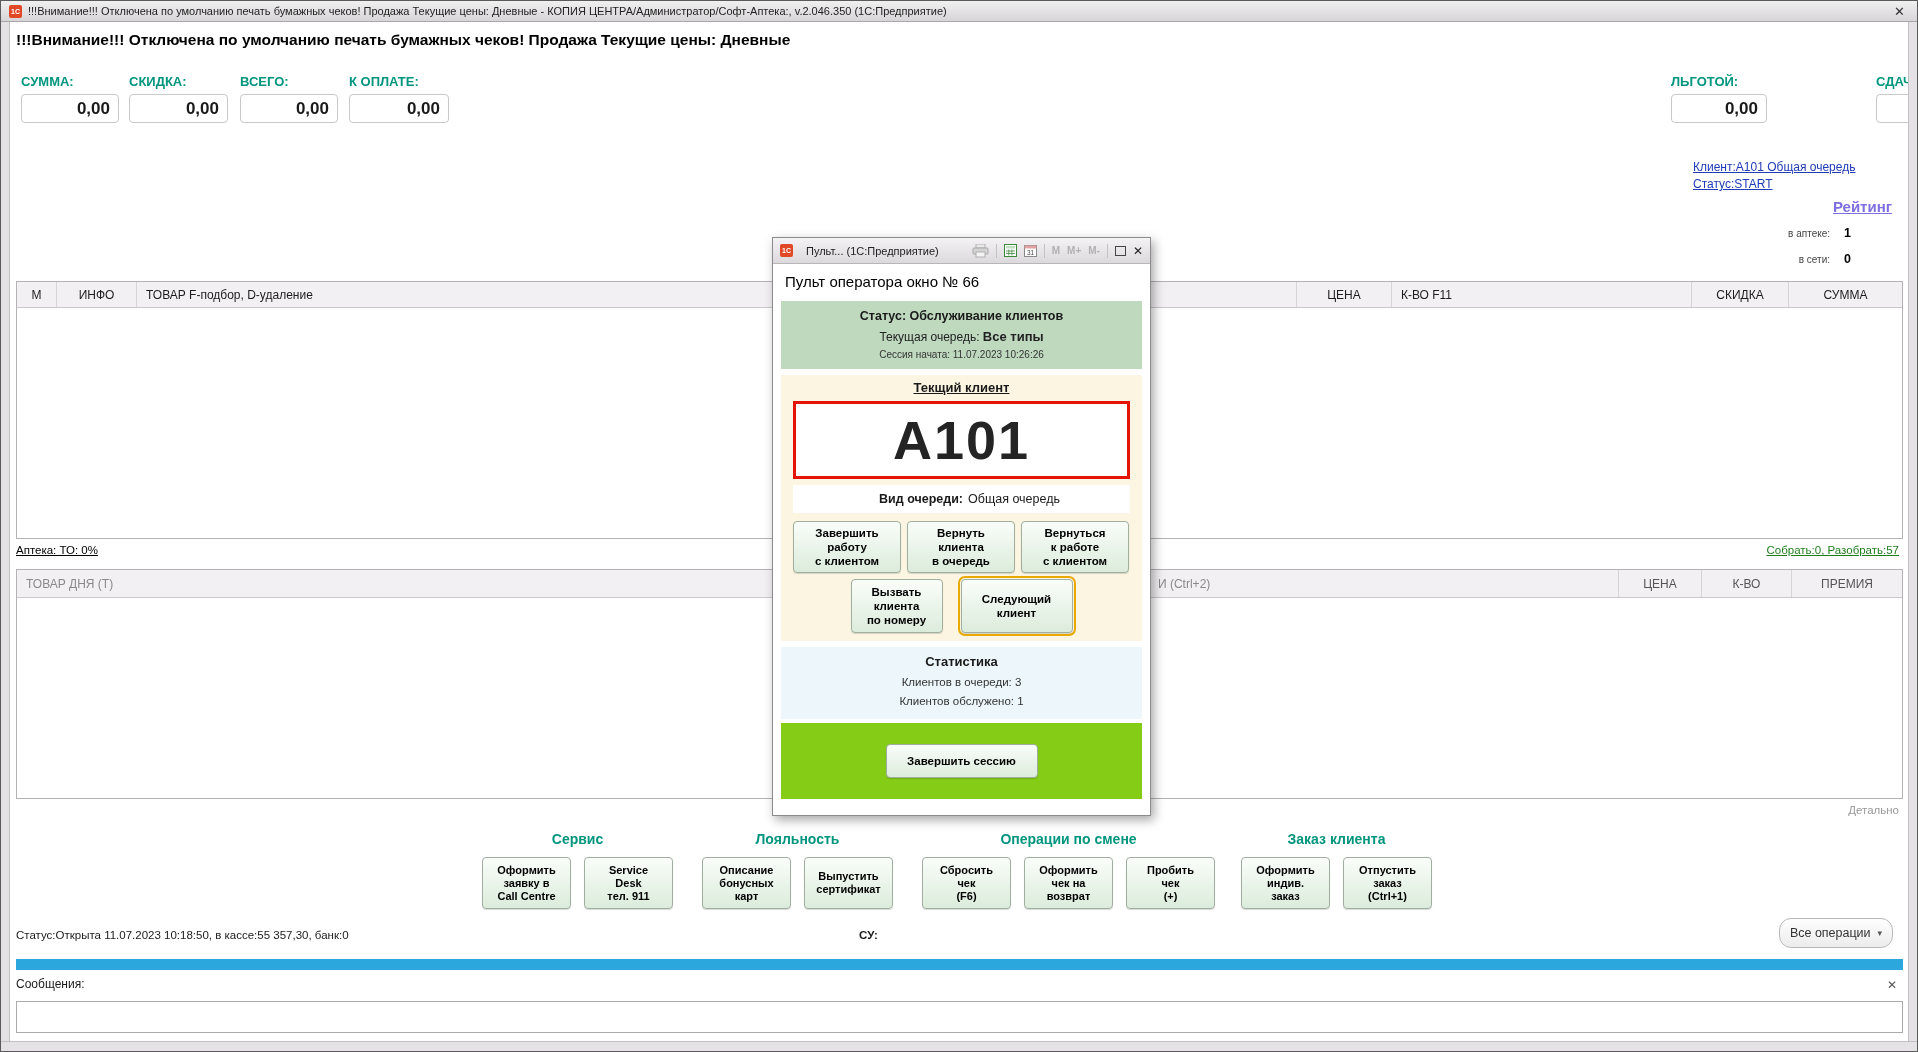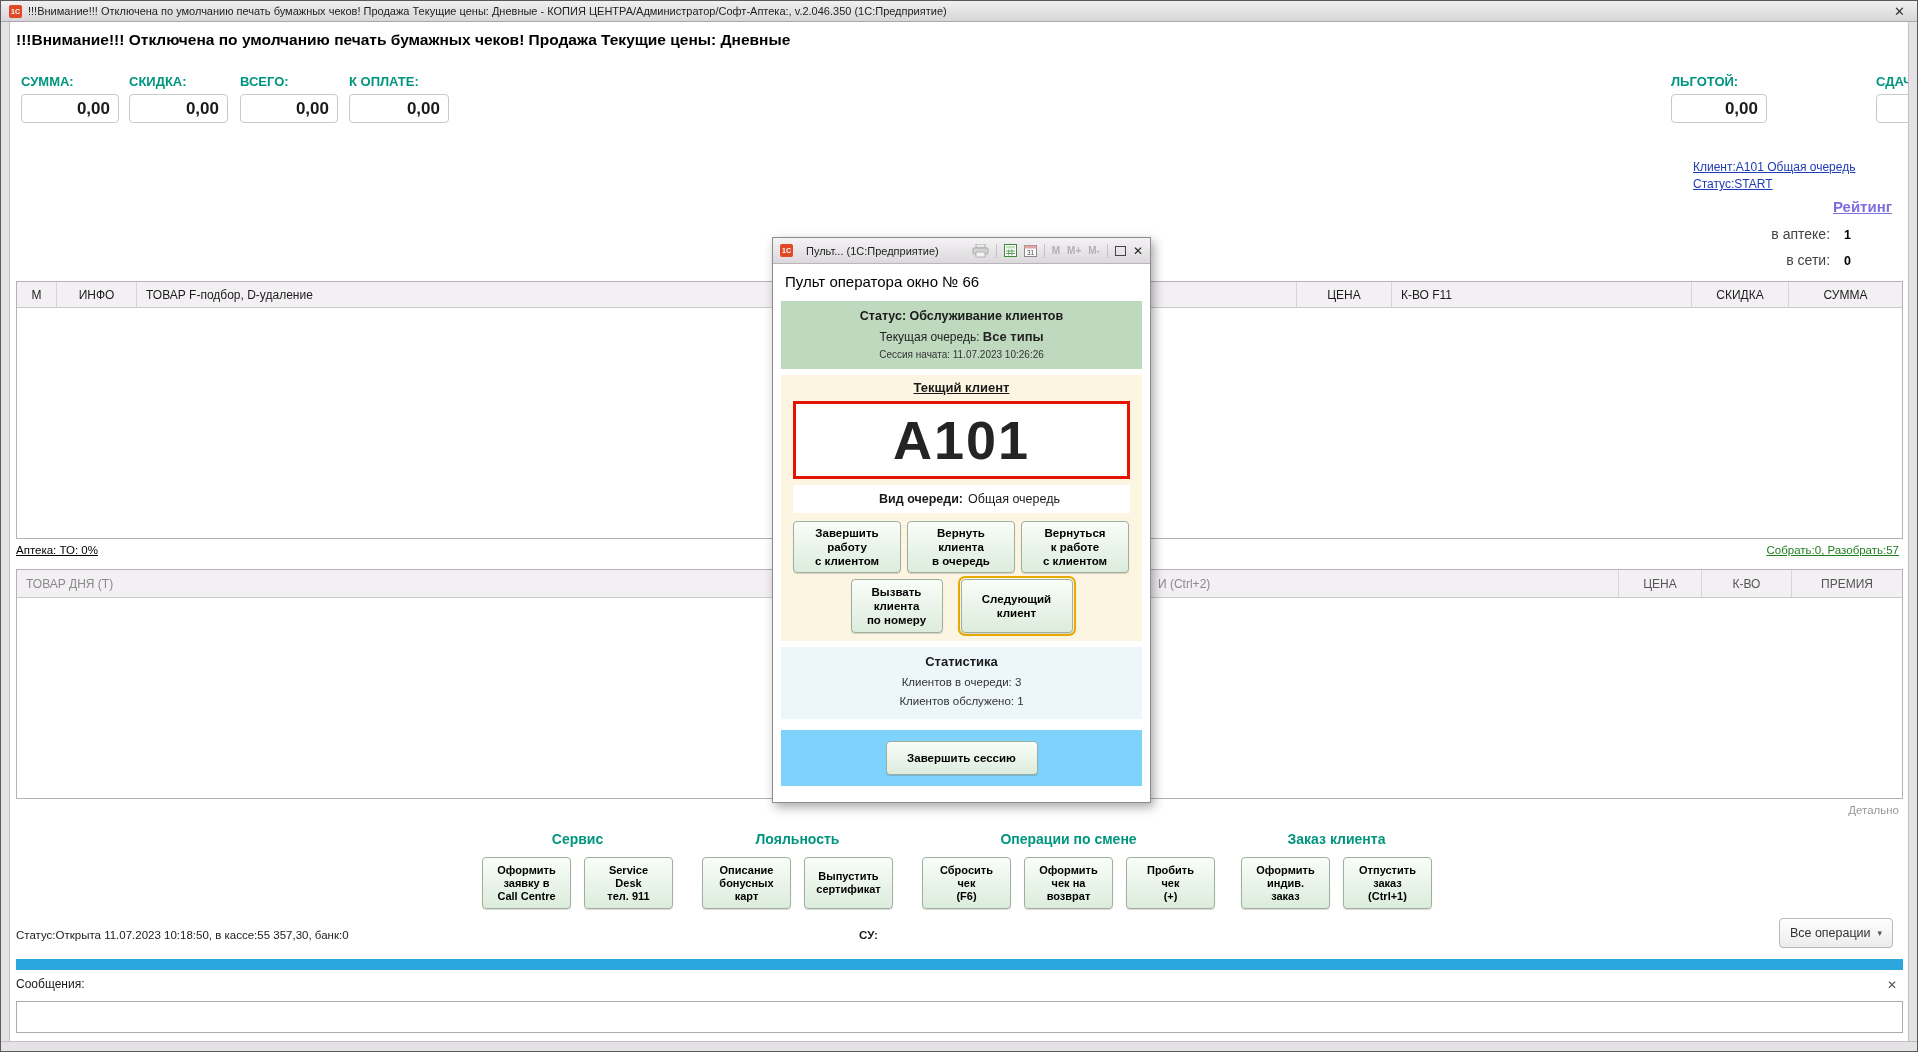--- a/index.html
+++ b/index.html
@@ -25,21 +25,21 @@
   .t4{left:1670px;width:96px;} .t5{left:1875px;width:97px;}
   .tlabel{color:#00957E;font-weight:bold;font-size:13px;height:16px;white-space:nowrap;}
   .tvalue{margin-top:4px;height:29px;border:1px solid #c9c9c9;border-radius:4px;background:#fff;font-size:17px;font-weight:bold;text-align:right;padding:4px 8px 0 12px;box-sizing:border-box;color:#1a1a1a;}
 
   
   .client-links{position:absolute;left:1692px;top:158px;font-size:12px;font-weight:normal;color:#1F3BB5;line-height:17px;}
   .client-links span{display:block;text-decoration:underline;cursor:pointer;white-space:nowrap;}
   .rating{position:absolute;right:25px;top:197px;font-size:15px;font-weight:bold;color:#7D6FE0;text-decoration:underline;cursor:pointer;}
   .cnt{position:absolute;right:66px;display:flex;gap:14px;align-items:baseline;}
   .cnt1{top:225px;} .cnt2{top:251px;}
-  .cnt .clabel{font-size:14px;color:#444;}
+  .cnt .clabel{font-size:10px;color:#444;}
   .cnt .cvalue{font-size:12.5px;font-weight:bold;color:#000;}
 
   
   .tbl{position:absolute;left:15px;width:1887px;border:1px solid #b5b2b5;box-sizing:border-box;background:#fff;}
   .tbl1{top:280px;height:258px;}
   .tbl2{top:568px;height:230px;}
   .thead{display:flex;background:#f3f0f3;border-bottom:1px solid #cbc8cb;box-sizing:border-box;}
   .tbl1 .thead{height:26px;} .tbl2 .thead{height:28px;}
   .th{box-sizing:border-box;border-right:1px solid #d7d4d7;font-size:12px;color:#1c1c1c;display:flex;align-items:center;padding:0 9px;white-space:nowrap;overflow:hidden;}
   .th.center{justify-content:center;padding:0 2px;}
@@ -55,21 +55,21 @@
   
   .sec-title{position:absolute;top:830px;font-size:14px;font-weight:bold;color:#00957E;text-align:center;white-space:nowrap;}
   .st1{left:481px;width:191px;} .st2{left:701px;width:191px;} .st3{left:921px;width:293px;} .st4{left:1240px;width:191px;}
   .btn-row{position:absolute;top:856px;display:flex;gap:13px;}
   .br1{left:481px;} .br2{left:701px;} .br3{left:921px;} .br4{left:1240px;}
   .gbtn{width:89px;height:52px;box-sizing:border-box;border:1px solid #9fae9f;border-radius:4px;background:linear-gradient(#f9fdf9,#dcecdc);font-size:11px;font-weight:bold;line-height:13px;display:flex;align-items:center;justify-content:center;text-align:center;white-space:pre-line;color:#000;padding:2px;cursor:pointer;box-shadow:0 1px 1px rgba(0,0,0,.15);}
 
   
   .statusline{position:absolute;left:15px;top:928px;font-size:11.5px;color:#1a1a1a;white-space:nowrap;}
   .su{position:absolute;left:858px;top:928px;font-size:11.5px;font-weight:bold;color:#1a1a1a;}
-  .allops{position:absolute;left:1778px;top:917px;width:114px;height:30px;box-sizing:border-box;border:1px solid #b9b9b9;border-radius:4px;background:linear-gradient(#fefefe,#ececec);font-size:12.5px;color:#333;display:flex;align-items:center;justify-content:center;gap:7px;cursor:pointer;}
+  .allops{position:absolute;left:1778px;top:917px;width:114px;height:30px;box-sizing:border-box;border:1px solid #b9b9b9;border-radius:12px;background:linear-gradient(#fefefe,#ececec);font-size:12.5px;color:#333;display:flex;align-items:center;justify-content:center;gap:7px;cursor:pointer;}
   .caret{font-size:9px;color:#555;}
   .bluebar{position:absolute;left:15px;top:958px;width:1887px;height:11px;background:#2BA7DE;}
   .msg-label{position:absolute;left:15px;top:976px;font-size:12px;color:#1a1a1a;}
   .msg-close{position:absolute;right:20px;top:977px;font-size:12px;color:#555;cursor:pointer;}
   .msg-input{position:absolute;left:15px;top:1000px;width:1887px;height:32px;box-sizing:border-box;border:1px solid #ababab;background:#fff;font-size:12px;padding:0 6px;font-family:inherit;}
 
   
   .dialog{position:absolute;left:771px;top:236px;width:379px;box-sizing:border-box;background:#fff;border:1px solid #8c8c8c;box-shadow:3px 4px 10px rgba(0,0,0,.35);z-index:50;padding-bottom:16px;}
   .dtitle{height:25px;background:linear-gradient(#f4f2f4,#dbd9db);border-bottom:1px solid #b8b6b8;display:flex;align-items:center;padding:0 7px;gap:7px;font-size:11px;color:#222;}
   .dtitle .ttxt{white-space:nowrap;}
@@ -93,21 +93,21 @@
   .dkind .kl{font-weight:bold;margin-left:16px;}
   .drow1{margin-top:8px;display:flex;gap:6px;}
   .dbtn{box-sizing:border-box;border:1px solid #9fae9f;border-radius:4px;background:linear-gradient(#f9fdf9,#dcecdc);font-size:11.5px;font-weight:bold;line-height:14px;display:flex;align-items:center;justify-content:center;text-align:center;white-space:pre-line;color:#000;cursor:pointer;box-shadow:0 1px 1px rgba(0,0,0,.15);}
   .b3{width:108px;height:52px;}
   .drow2{margin-top:6px;display:flex;justify-content:center;gap:18px;}
   .bcall{width:92px;height:54px;}
   .bnext{width:112px;height:54px;outline:2px solid #E8A900;outline-offset:1px;}
   .dstat{margin:6px 8px 0;background:#EDF7FB;text-align:center;padding:7px 12px 12px;}
   .dstat .s-title{font-size:13px;font-weight:bold;color:#1a1a1a;}
   .dstat .s-line{margin-top:7px;font-size:11.5px;color:#333;}
-  .dpink{margin:11px 8px 0;background:#7dd3fc;height:56px;display:flex;align-items:center;justify-content:center;}
+  .dpink{margin:4px 8px 0;background:#84cc16;height:76px;display:flex;align-items:center;justify-content:center;}
   .dend{width:152px;height:34px;}
 </style>
 </head>
 <body>
 
 <div class="app">
 
   <div class="titlebar">
     <span class="logo1c">1С</span>
     <span class="titletext">!!!Внимание!!! Отключена по умолчанию печать бумажных чеков! Продажа Текущие цены: Дневные - КОПИЯ ЦЕНТРА/Администратор/Софт-Аптека:, v.2.046.350  (1С:Предприятие)</span>

